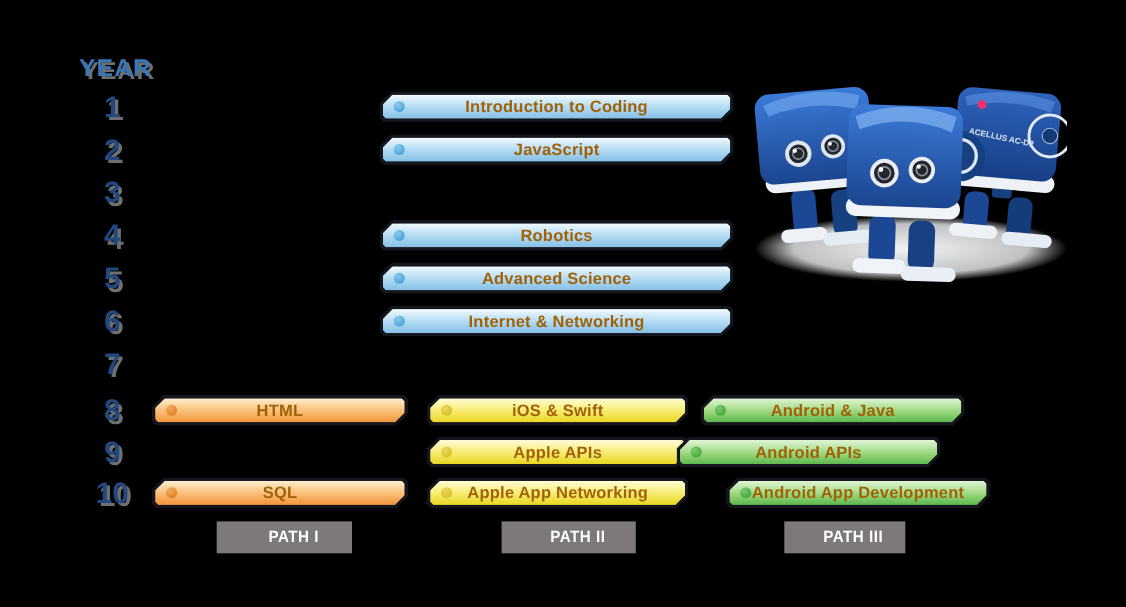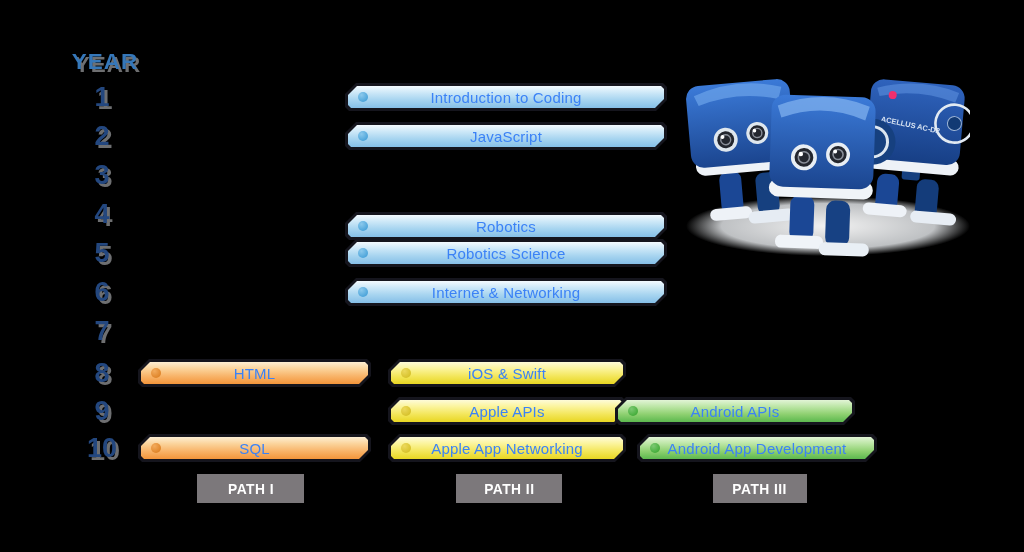--- a/index.html
+++ b/index.html
@@ -26,26 +26,26 @@
   .bar.orange::before{background:linear-gradient(180deg,#fdeed3 0%,#fbd49c 30%,#f8b368 65%,#f3953a 100%);}
   .bar.yellow::before{background:linear-gradient(180deg,#fefbd8 0%,#fbf49c 30%,#f3e65a 65%,#e8d622 100%);}
   .bar.green::before{background:linear-gradient(180deg,#e2f4d6 0%,#bce6a6 30%,#8ed070 65%,#5cb84e 100%);}
   .bar .dot{position:absolute;left:13px;top:50%;width:10px;height:10px;margin-top:-5px;
     border-radius:50%;z-index:2;}
   .bar.blue .dot{background:radial-gradient(circle at 35% 30%,#8cc9ec,#4fa6db 70%);}
   .bar.orange .dot{background:radial-gradient(circle at 35% 30%,#f3ab5c,#e0862b 70%);}
   .bar.yellow .dot{background:radial-gradient(circle at 35% 30%,#ecd95c,#d8c32e 70%);}
   .bar.green .dot{background:radial-gradient(circle at 35% 30%,#7cc972,#47ae3d 70%);}
   .bar .bar-label{position:absolute;inset:0;z-index:1;display:flex;align-items:center;
-    justify-content:center;font-size:15px;font-weight:normal;color:#3b82f6;
+    justify-content:center;font-size:15px;font-weight:bold;color:#a16207;
     letter-spacing:.2px;}
 
   
   .path-badge{position:absolute;top:474px;height:29px;background:#7c787b;
-    display:flex;align-items:center;justify-content:center;}
+    display:flex;align-items:center;justify-content:center;padding-left:16px;}
   .path-badge span{color:#fff;font-weight:bold;font-size:15px;letter-spacing:.5px;
     transform:scaleX(.92);}
 
   .robots{position:absolute;left:680px;top:58px;width:290px;height:200px;}
 </style>
 </head>
 <body>
 
 <div class="stage">
 
@@ -62,27 +62,27 @@
   <div class="year-num" style="top:432px">10</div>
 
   <div class="bar blue" style="left:345px;top:83px;width:322px">
     <span class="dot"></span>
     <span class="bar-label">Introduction to Coding</span>
   </div>
   <div class="bar blue" style="left:345px;top:122px;width:322px">
     <span class="dot"></span>
     <span class="bar-label">JavaScript</span>
   </div>
-  <div class="bar blue" style="left:345px;top:212px;width:322px">
+  <div class="bar blue" style="left:345px;top:200px;width:322px">
     <span class="dot"></span>
     <span class="bar-label">Robotics</span>
   </div>
   <div class="bar blue" style="left:345px;top:239px;width:322px">
     <span class="dot"></span>
-    <span class="bar-label">Robotics Science</span>
+    <span class="bar-label">Advanced Science</span>
   </div>
   <div class="bar blue" style="left:345px;top:278px;width:322px">
     <span class="dot"></span>
     <span class="bar-label">Internet &amp; Networking</span>
   </div>
 
   <div class="bar orange" style="left:138px;top:359px;width:233px">
     <span class="dot"></span>
     <span class="bar-label">HTML</span>
   </div>
@@ -97,25 +97,29 @@
   </div>
   <div class="bar yellow" style="left:388px;top:359px;width:238px">
     <span class="dot"></span>
     <span class="bar-label">iOS &amp; Swift</span>
   </div>
   <div class="bar yellow" style="left:388px;top:434px;width:238px">
     <span class="dot"></span>
     <span class="bar-label">Apple App Networking</span>
   </div>
 
+  <div class="bar green" style="left:637px;top:359px;width:240px">
+    <span class="dot"></span>
+    <span class="bar-label">Android &amp; Java</span>
+  </div>
   <div class="bar green" style="left:615px;top:397px;width:240px">
     <span class="dot"></span>
     <span class="bar-label">Android APIs</span>
   </div>
-  <div class="bar green" style="left:637px;top:434px;width:240px">
+  <div class="bar green" style="left:660px;top:434px;width:240px">
     <span class="dot"></span>
     <span class="bar-label">Android App Development</span>
   </div>
 
   <div class="path-badge" style="left:197px;width:107px">
     <span>PATH I</span>
   </div>
   <div class="path-badge" style="left:456px;width:106px">
     <span>PATH II</span>
   </div>

